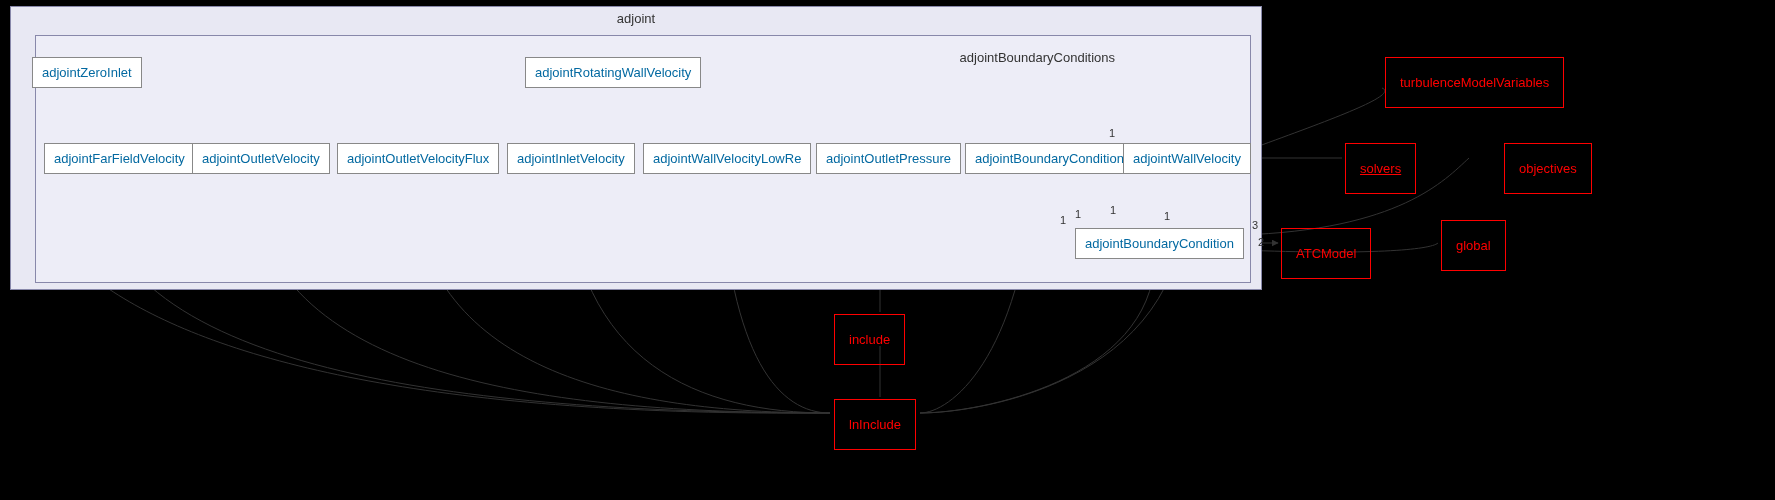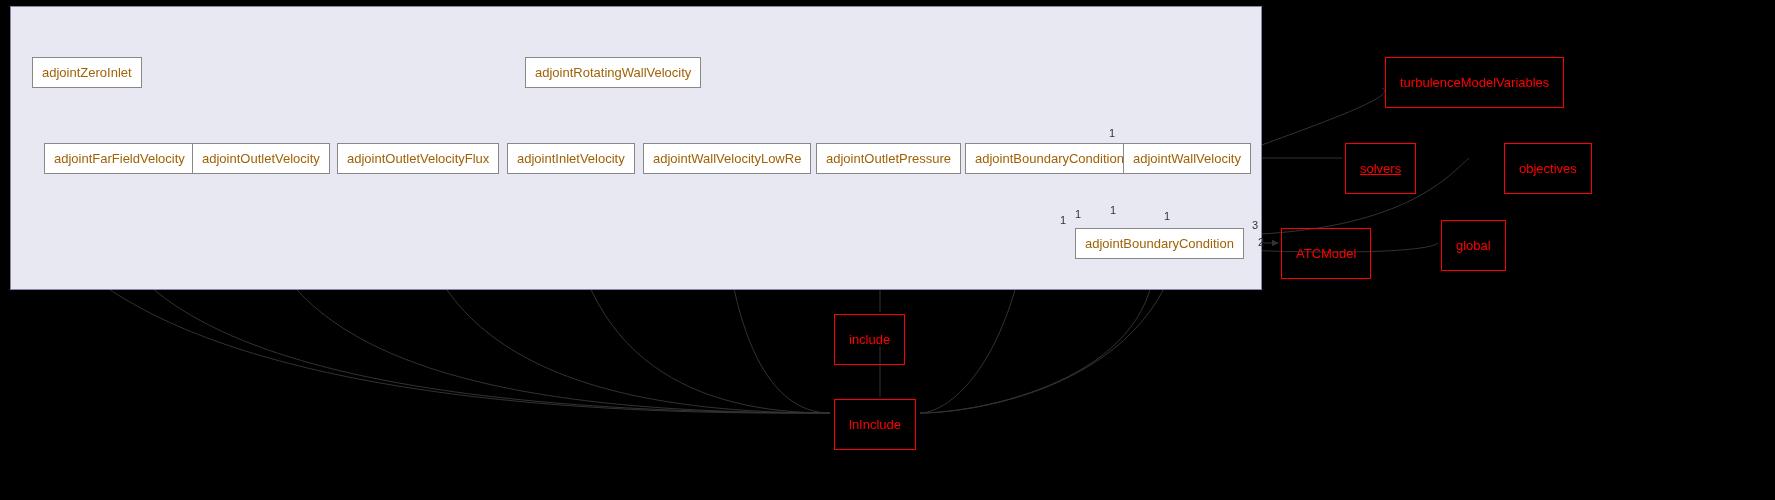--- a/index.html
+++ b/index.html
@@ -39,21 +39,21 @@
     .cluster-title-inner {
       position: absolute;
       right: 135px;
       top: 14px;
       color: #333;
     }
     .node {
       position: absolute;
       background: #fff;
       border: 1px solid #888;
-      color: #a16207;
+      color: #0369a1;
       padding: 7px 9px;
       text-align: center;
       white-space: nowrap;
     }
     .red-node {
       position: absolute;
       border: 1px solid #f00;
       color: #f00;
       background: transparent;
       padding: 17px 14px;
@@ -109,20 +109,24 @@
 
   <path d="M 1240 243 L 1278 243" stroke="#333" fill="none" marker-end="url(#arrow)"></path>
 
   <path d="M 1248 158 L 1342 158" stroke="#333" fill="none"></path>
   <path d="M 1240 235 C 1400 230 1445 180 1469 158" stroke="#333" fill="none"></path>
   <path d="M 1240 250 C 1370 255 1430 250 1438 243" stroke="#333" fill="none"></path>
   <path d="M 1248 150 C 1330 120 1400 95 1382 88" stroke="#333" fill="none"></path>
 </svg>
 
 <div class="outer-cluster">
+  <div class="cluster-title-outer">adjoint</div>
+  <div class="inner-cluster">
+    <div class="cluster-title-inner">adjointBoundaryConditions</div>
+  </div>
 </div>
 
 <div class="node" style="left:32px;top:57px">adjointZeroInlet</div>
 <div class="node" style="left:525px;top:57px">adjointRotatingWallVelocity</div>
 <div class="node" style="left:44px;top:143px">adjointFarFieldVelocity</div>
 <div class="node" style="left:192px;top:143px">adjointOutletVelocity</div>
 <div class="node" style="left:337px;top:143px">adjointOutletVelocityFlux</div>
 <div class="node" style="left:507px;top:143px">adjointInletVelocity</div>
 <div class="node" style="left:643px;top:143px">adjointWallVelocityLowRe</div>
 <div class="node" style="left:816px;top:143px">adjointOutletPressure</div>

